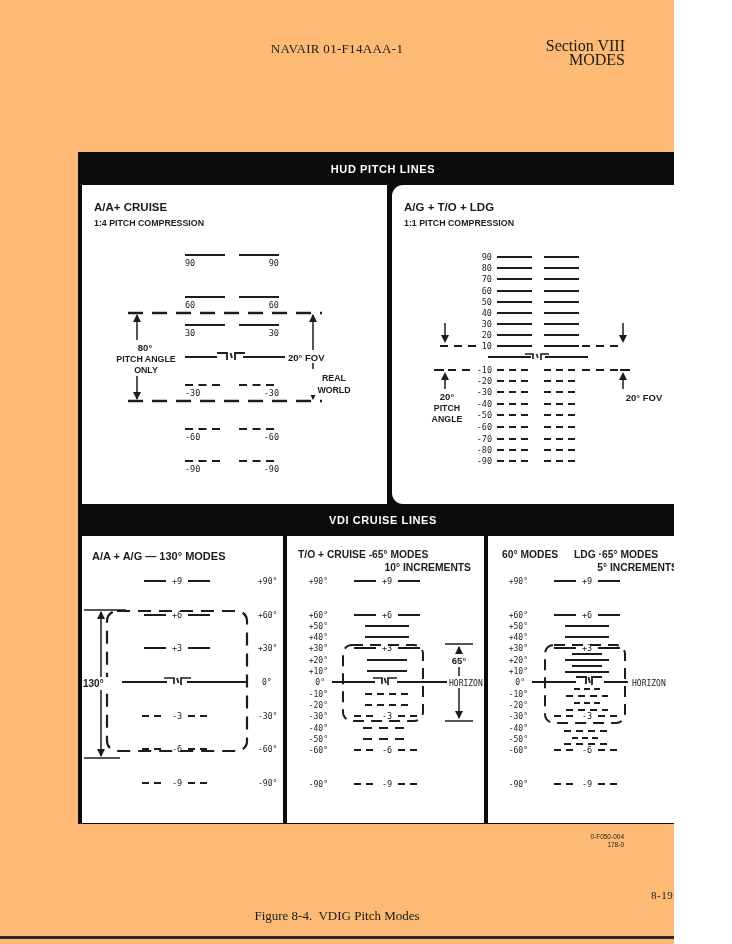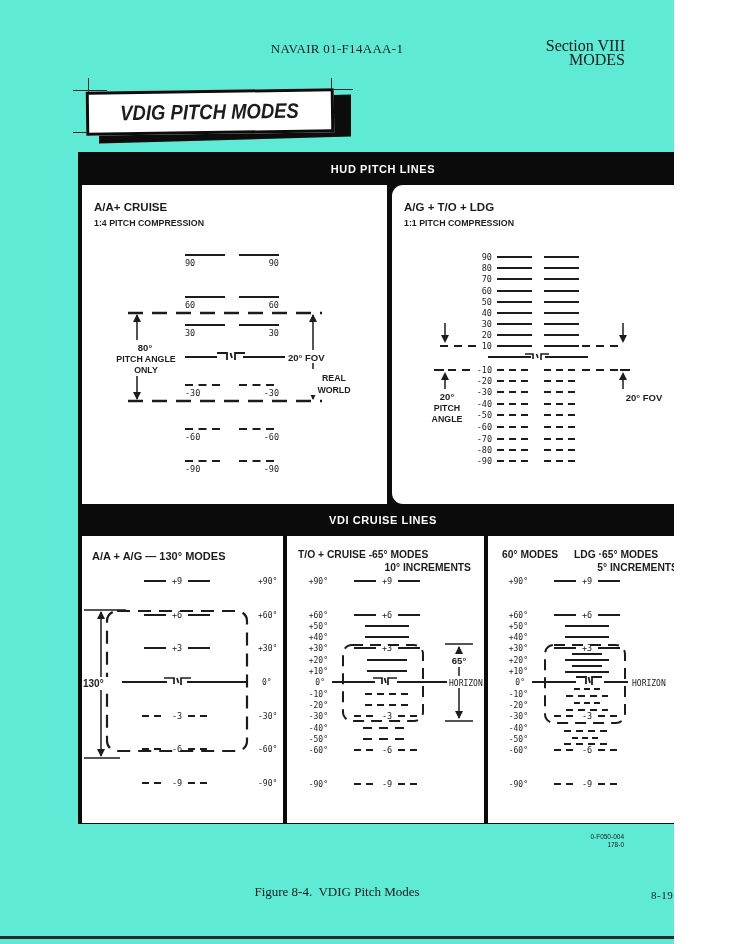--- a/index.html
+++ b/index.html
@@ -1,16 +1,16 @@
 <!DOCTYPE html>
 <html><head>
 <meta charset="utf-8">
 <style>
   html,body{margin:0;padding:0;}
-  .page{position:relative;width:674px;height:944px;background:#5eead4;font-family:"Liberation Serif",serif;color:#1c1c1c;overflow:hidden;}
+  .page{position:relative;width:674px;height:944px;background:#fdba74;font-family:"Liberation Serif",serif;color:#1c1c1c;overflow:hidden;}
   .doc-number{position:absolute;left:0;right:0;top:41px;text-align:center;font-size:13px;letter-spacing:.3px;}
   .section-block{position:absolute;right:49px;top:39px;text-align:right;font-size:16px;line-height:14px;}
   
   .banner{position:absolute;left:73px;top:80px;width:280px;height:70px;}
   .banner .mark{position:absolute;background:#2a2a2a;}
   .banner .shadow{position:absolute;left:26px;top:18px;width:252px;height:42px;background:#0c0c0c;transform:skewY(-1.6deg);}
   .banner .bbox{position:absolute;left:13px;top:10px;width:242px;height:38px;background:#fff;border:3px solid #0c0c0c;transform:rotate(-.8deg);display:flex;align-items:center;justify-content:center;}
   .banner .btxt{font-family:"Liberation Sans",sans-serif;font-weight:700;font-style:italic;font-size:21px;letter-spacing:0;transform:scaleX(.88);white-space:nowrap;}
   
   .figure{position:absolute;left:78px;top:152px;width:610px;height:672px;background:#0b0b0b;padding:4px;box-sizing:border-box;}
@@ -25,47 +25,36 @@
   svg text.sc{font-size:8px;}
   svg text.b{font-family:"Liberation Sans",sans-serif;font-weight:700;}
   svg text.t1{font-family:"Liberation Sans",sans-serif;font-weight:700;font-size:11.5px;}
   svg text.t2{font-family:"Liberation Sans",sans-serif;font-weight:700;font-size:8.8px;}
   svg text.pt{font-family:"Liberation Sans",sans-serif;font-weight:700;font-size:10.3px;}
   svg .ln{stroke:#1c1c1c;fill:none;}
   svg .fillink{fill:#1c1c1c;stroke:none;}
   svg .wr{fill:#ffffff;stroke:none;}
   
   .plate{position:absolute;right:50px;top:833px;text-align:right;font-family:"Liberation Sans",sans-serif;font-size:6.5px;line-height:7.5px;color:#222;}
-  .caption{position:absolute;left:0;right:0;top:884px;text-align:center;font-size:13px;white-space:pre;}
+  .caption{position:absolute;left:0;right:0;top:908px;text-align:center;font-size:13px;white-space:pre;}
   .pagenum{position:absolute;left:651px;top:889px;font-size:11px;letter-spacing:.5px;}
   .tab{position:absolute;left:692px;top:558px;width:30px;height:50px;background:#0b0b0b;}
   .bottomrule{position:absolute;left:0;top:936px;width:732px;height:2.5px;background:#2b2b2b;}
 </style>
 </head>
 <body>
 
 <div class="page">
 
   <div class="doc-number">NAVAIR 01-F14AAA-1</div>
   <div class="section-block">
     <div>Section VIII</div>
     <div>MODES</div>
   </div>
 
-  <div class="banner">
-    <div class="mark" style="left:15px;top:-2px;width:1px;height:58px;"></div>
-    <div class="mark" style="left:258px;top:-2px;width:1px;height:58px;"></div>
-    <div class="mark" style="left:0;top:10px;width:34px;height:1px;"></div>
-    <div class="mark" style="left:240px;top:9px;width:40px;height:1px;"></div>
-    <div class="mark" style="left:0;top:52px;width:30px;height:1px;"></div>
-    <div class="shadow"></div>
-    <div class="bbox">
-      <span class="btxt">VDIG PITCH MODES</span>
-    </div>
-  </div>
 
   <div class="figure">
 
     <div class="bar">HUD PITCH LINES</div>
 
     <div class="prow hudrow">
 
       <div class="panel">
       <svg width="305" height="319" viewBox="0 0 305 319">
         <text class="t1" x="12" y="26">A/A+ CRUISE</text>

